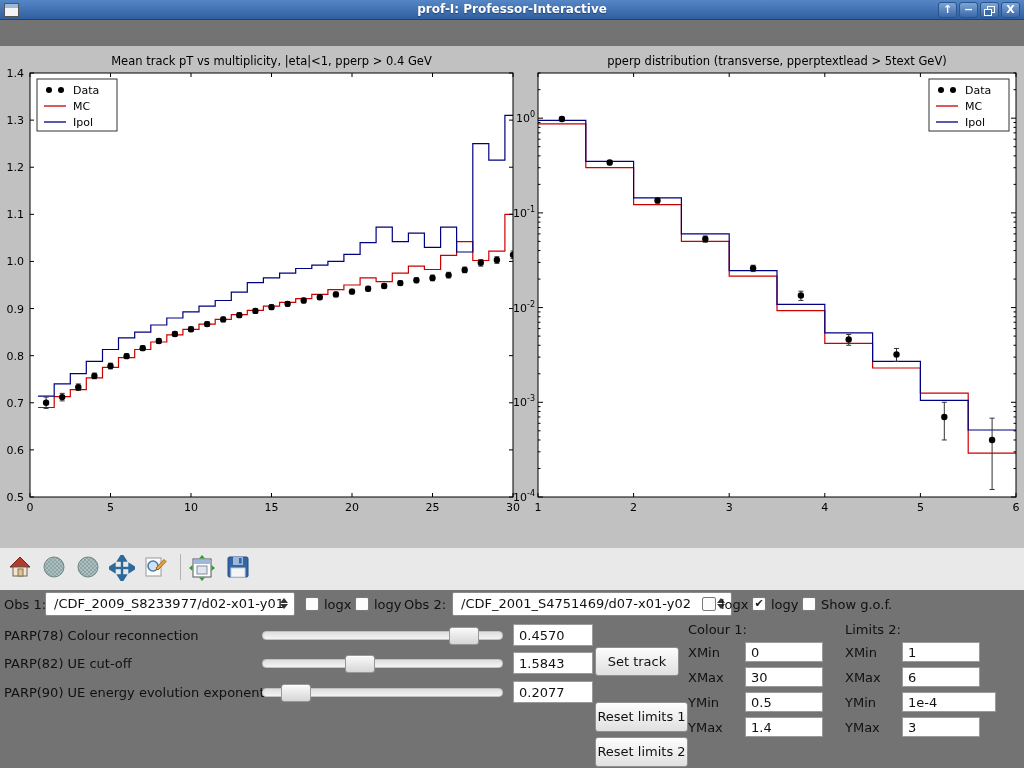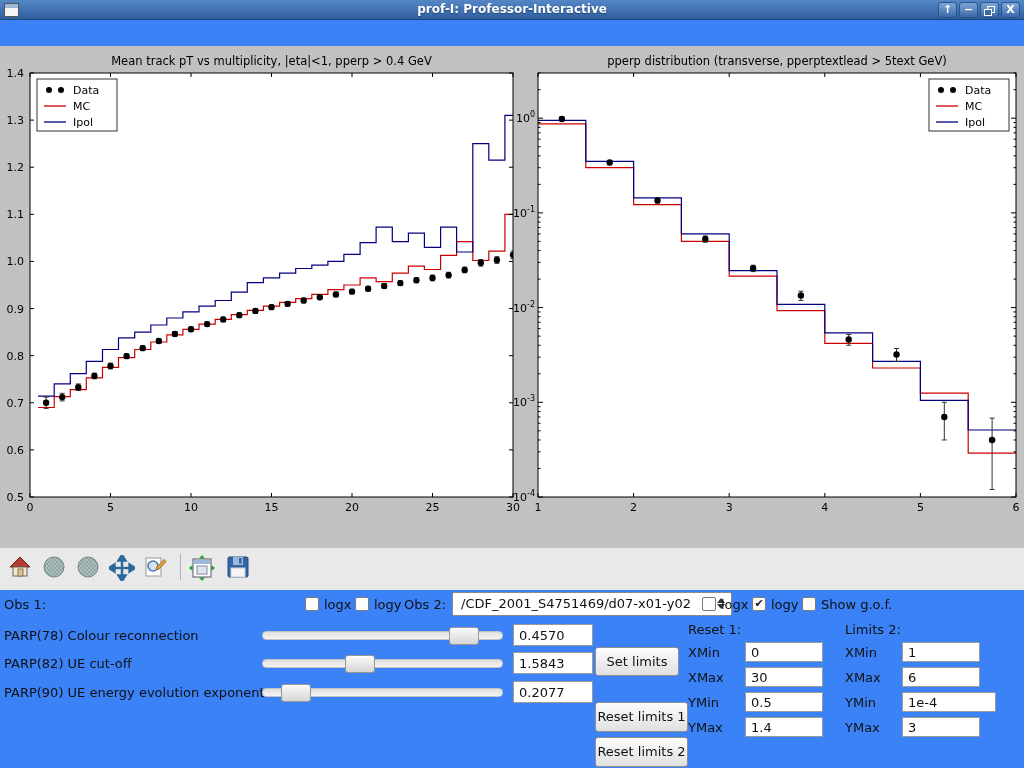--- a/index.html
+++ b/index.html
@@ -1,18 +1,18 @@
 <!DOCTYPE html>
 <html><head>
 <meta charset="utf-8">
 <style>
   * { margin:0; padding:0; box-sizing:border-box; }
   html,body { width:1024px; height:768px; overflow:hidden; }
   body { font-family:"DejaVu Sans","Liberation Sans",sans-serif; font-size:13px; color:#111; background:#e9e9e9; }
-  .window { position:relative; width:1024px; height:768px; background:#3b82f6; }
+  .window { position:relative; width:1024px; height:768px; background:#737373; }
 
   
   .titlebar { position:absolute; top:0; left:0; width:1024px; height:20px;
     background:linear-gradient(#5586c5,#2f5f9f); border-bottom:1px solid #1d4374; }
   .app-icon { position:absolute; left:4px; top:3px; }
   .win-title { position:absolute; left:0; right:0; top:2px; text-align:center; color:#fff;
     font-weight:bold; font-size:12px; text-shadow:0 1px 1px #23436e; }
   .win-btn { position:absolute; top:2px; width:19px; height:16px; border:1px solid #27558e; border-radius:3px;
     background:linear-gradient(#7fa5d6,#3a69a8); color:#fff; font-size:11px; font-weight:bold;
     text-align:center; line-height:14px; cursor:default; }
@@ -495,20 +495,27 @@
       <svg width="24" height="24">
         <rect x="2" y="2" width="20" height="20" rx="1.5" fill="#3465a4" stroke="#204a87"></rect>
         <rect x="7" y="2" width="10" height="8" fill="#9db8d8"></rect>
         <rect x="13" y="3" width="2.6" height="5.5" fill="#3465a4"></rect>
         <rect x="5" y="13" width="14" height="9" fill="#f5f5f5" stroke="#c7cdd6"></rect>
       </svg>
     </div>
   </div>
 
   <span class="lbl" style="left:4px; top:597px;">Obs 1:</span>
+  <div class="combo" style="left:45px; top:592px; width:250px;">
+    <span>/CDF_2009_S8233977/d02-x01-y01</span>
+    <span class="spin">
+        <i class="up"></i>
+        <i class="dn"></i>
+      </span>
+  </div>
   <div class="checkbox" style="left:305px; top:597px;"></div>
   <span class="lbl" style="left:324px; top:597px;">logx</span>
   <div class="checkbox" style="left:355px; top:597px;"></div>
   <span class="lbl" style="left:374px; top:597px;">logy</span>
 
   <span class="lbl" style="left:404px; top:597px;">Obs 2:</span>
   <div class="combo" style="left:452px; top:592px; width:280px;">
     <span>/CDF_2001_S4751469/d07-x01-y02</span>
     <span class="spin">
         <i class="up"></i>
@@ -533,25 +540,25 @@
     <div class="slider-handle" style="left: 82px;"></div>
   </div>
   <input class="tfield" style="left: 513px; top: 652px; width: 80px; height: 22px;" value="1.5843">
 
   <span class="lbl" style="left:4px; top:685px;">PARP(90)  UE energy evolution exponent</span>
   <div class="slider-groove" style="left:262px; top:688px;">
     <div class="slider-handle" style="left: 18px;"></div>
   </div>
   <input class="tfield" style="left: 513px; top: 681px; width: 80px; height: 22px;" value="0.2077">
 
-  <div class="btn" style="left:595px; top:647px; width:84px; height:29px; line-height:27px;">Set limits</div>
+  <div class="btn" style="left:595px; top:647px; width:84px; height:29px; line-height:27px;">Set track</div>
   <div class="btn" style="left:595px; top:702px; width:93px; height:30px; line-height:28px;">Reset limits 1</div>
   <div class="btn" style="left:595px; top:737px; width:93px; height:30px; line-height:28px;">Reset limits 2</div>
 
-  <span class="lbl" style="left:688px; top:622px;">Reset 1:</span>
+  <span class="lbl" style="left:688px; top:622px;">Colour 1:</span>
   <span class="lbl" style="left:688px; top:645px;">XMin</span>
   <input class="tfield" style="left: 745px; top: 642px; width: 78px; height: 20px;" value="0">
   <span class="lbl" style="left:688px; top:670px;">XMax</span>
   <input class="tfield" style="left: 745px; top: 667px; width: 78px; height: 20px;" value="30">
   <span class="lbl" style="left:688px; top:695px;">YMin</span>
   <input class="tfield" style="left: 745px; top: 692px; width: 78px; height: 20px;" value="0.5">
   <span class="lbl" style="left:688px; top:720px;">YMax</span>
   <input class="tfield" style="left: 745px; top: 717px; width: 78px; height: 20px;" value="1.4">
 
   <span class="lbl" style="left:845px; top:622px;">Limits 2:</span>

